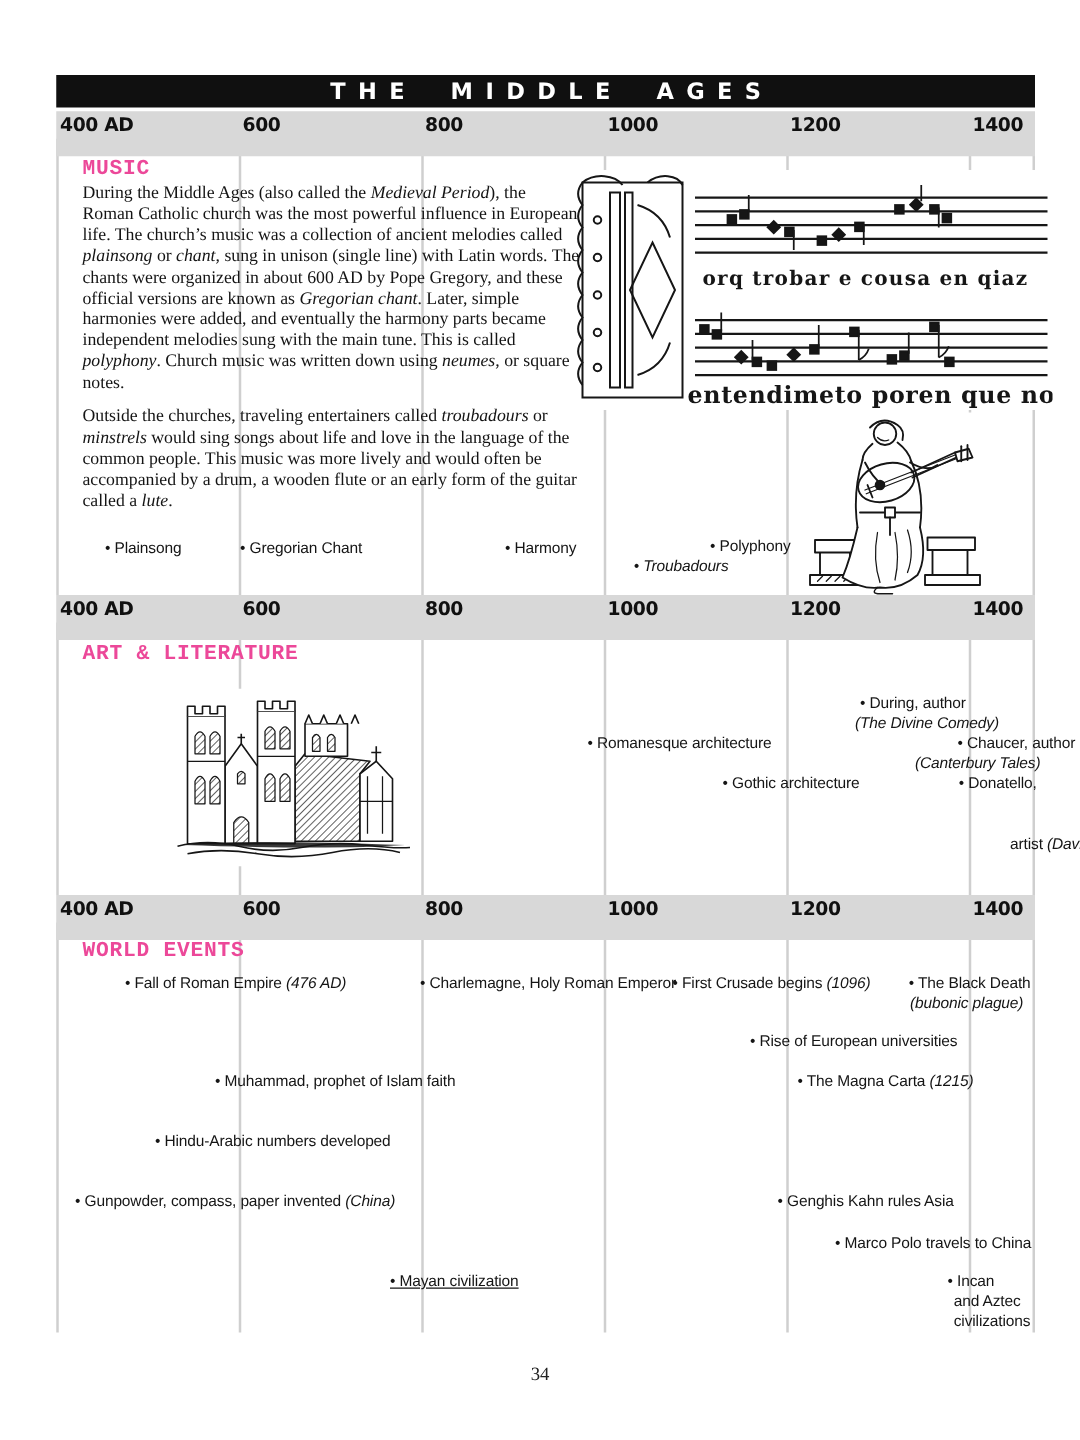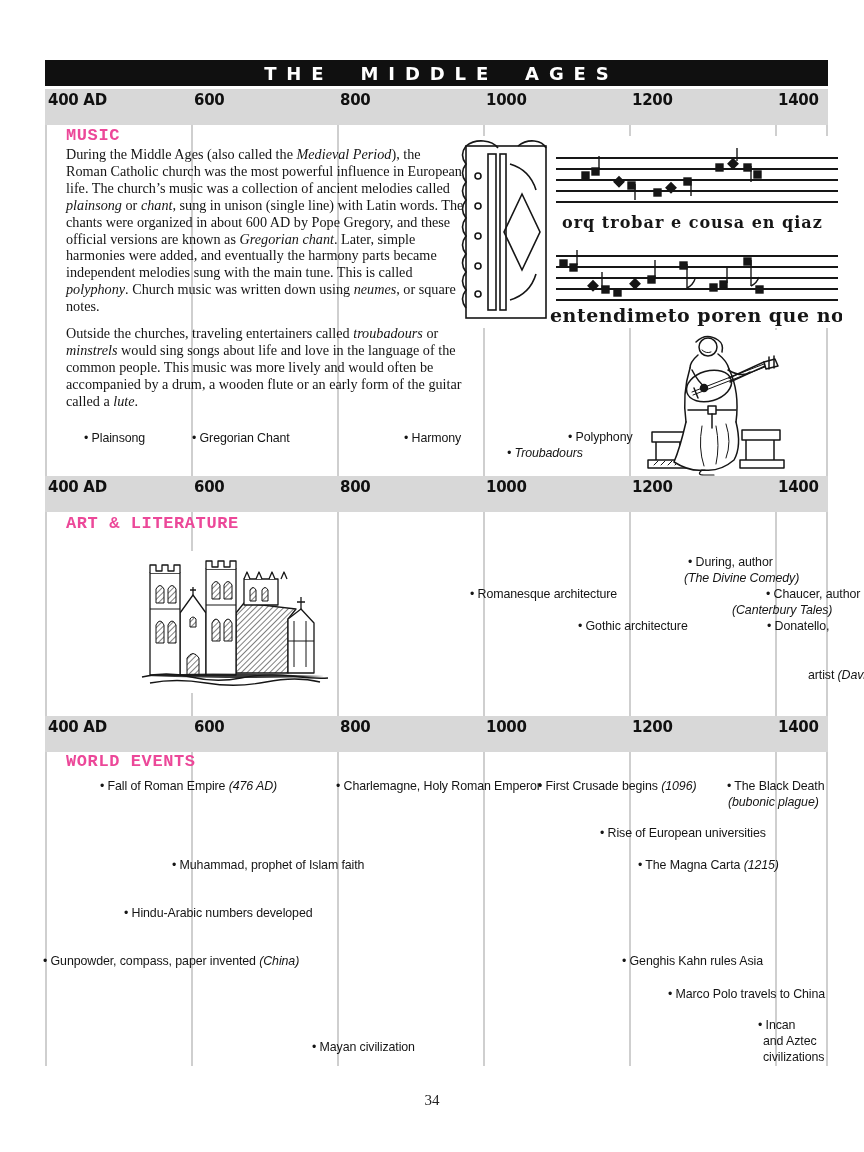--- a/index.html
+++ b/index.html
@@ -140,24 +140,24 @@
   <div class="ev-layer">
       <div class="ev" style="left: 100px; top: 779px;"><span>• Fall of Roman Empire </span><span class="it">(476 AD)</span></div>
       <div class="ev" style="left: 336px; top: 779px;"><span>• Charlemagne, Holy Roman Emperor</span></div>
       <div class="ev" style="left: 538px; top: 779px;"><span>• First Crusade begins </span><span class="it">(1096)</span></div>
       <div class="ev" style="left: 727px; top: 779px;"><span>• The Black Death</span></div>
       <div class="ev" style="left: 728px; top: 795px;"><span class="it">(bubonic plague)</span></div>
       <div class="ev" style="left: 600px; top: 826px;"><span>• Rise of European universities</span></div>
       <div class="ev" style="left: 172px; top: 858px;"><span>• Muhammad, prophet of Islam faith</span></div>
       <div class="ev" style="left: 638px; top: 858px;"><span>• The Magna Carta </span><span class="it">(1215)</span></div>
       <div class="ev" style="left: 124px; top: 906px;"><span>• Hindu-Arabic numbers developed</span></div>
-      <div class="ev" style="left: 43px; top: 954px;"><span>• Gunpowder, compass, paper invented </span><span class="it">(China)</span></div>
+      <div class="ev" style="left: 60px; top: 954px;"><span>• Gunpowder, compass, paper invented </span><span class="it">(China)</span></div>
       <div class="ev" style="left: 622px; top: 954px;"><span>• Genghis Kahn rules Asia</span></div>
       <div class="ev" style="left: 668px; top: 987px;"><span>• Marco Polo travels to China</span></div>
-      <div class="ev" style="left: 312px; top: 1040px;"><span>• Mayan civilization</span></div>
+      <div class="ev" style="left: 312px; top: 1018px; text-decoration: underline;"><span>• Mayan civilization</span></div>
       <div class="ev" style="left: 758px; top: 1018px;"><span>• Incan</span></div>
       <div class="ev" style="left: 763px; top: 1034px;"><span>and Aztec</span></div>
       <div class="ev" style="left: 763px; top: 1050px;"><span>civilizations</span></div>
     </div>
 
   <div class="ill" id="ill-manuscript">
     <svg width="384" height="192" viewBox="0 0 384 192">
 
       <g stroke="#161616" fill="none" stroke-width="1.6">
         <rect x="8" y="10" width="80" height="172"></rect>

